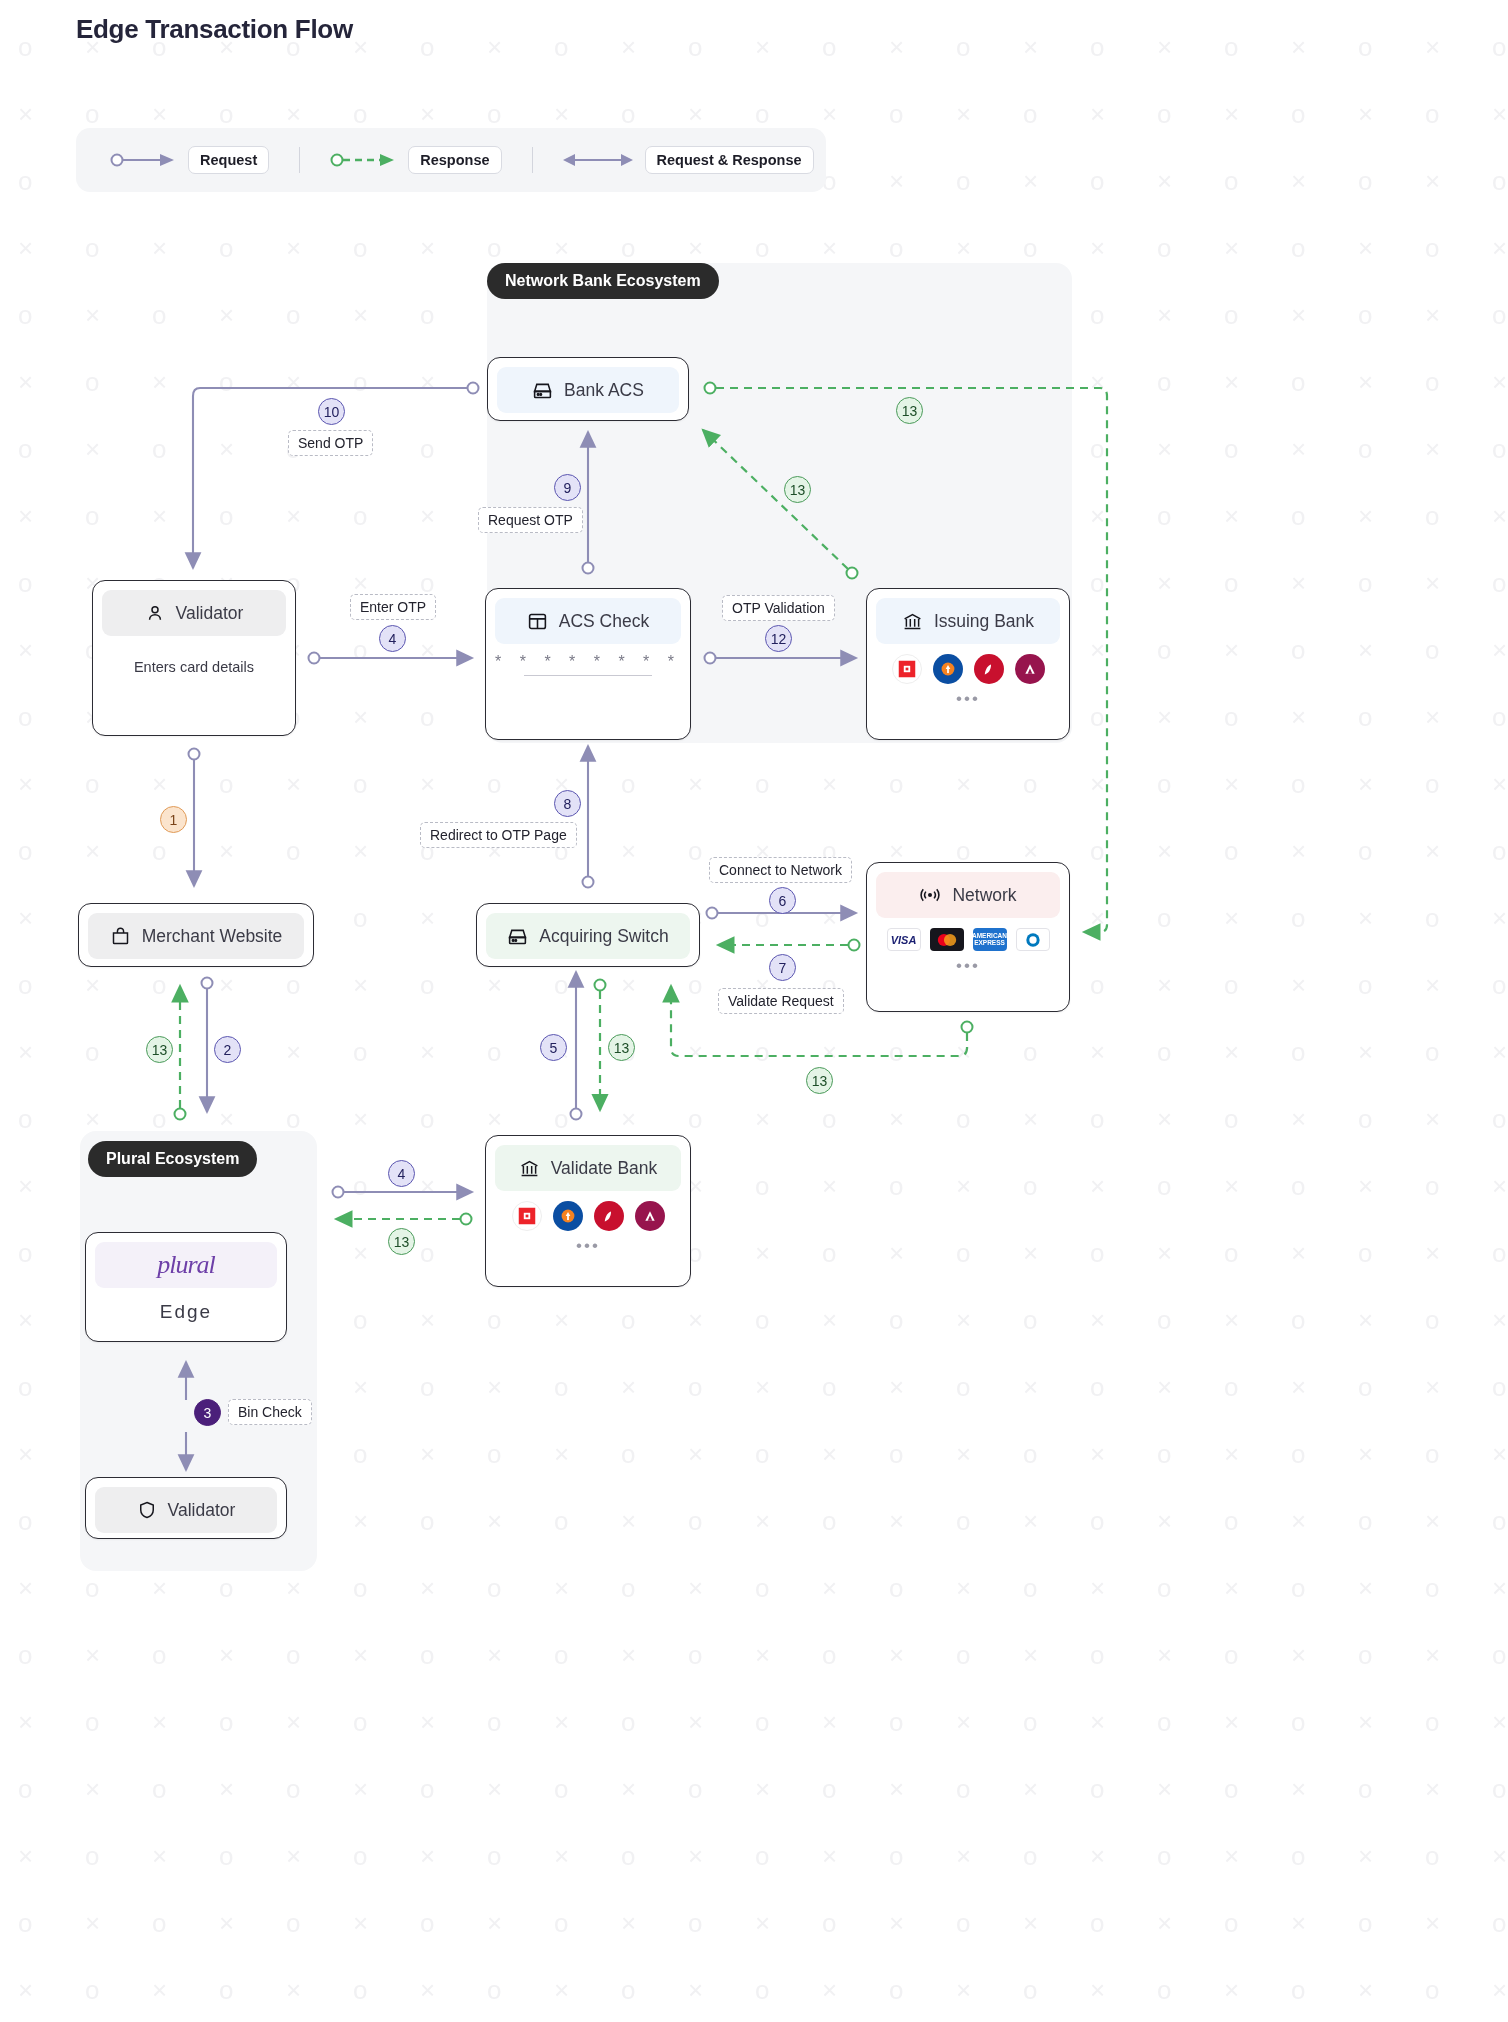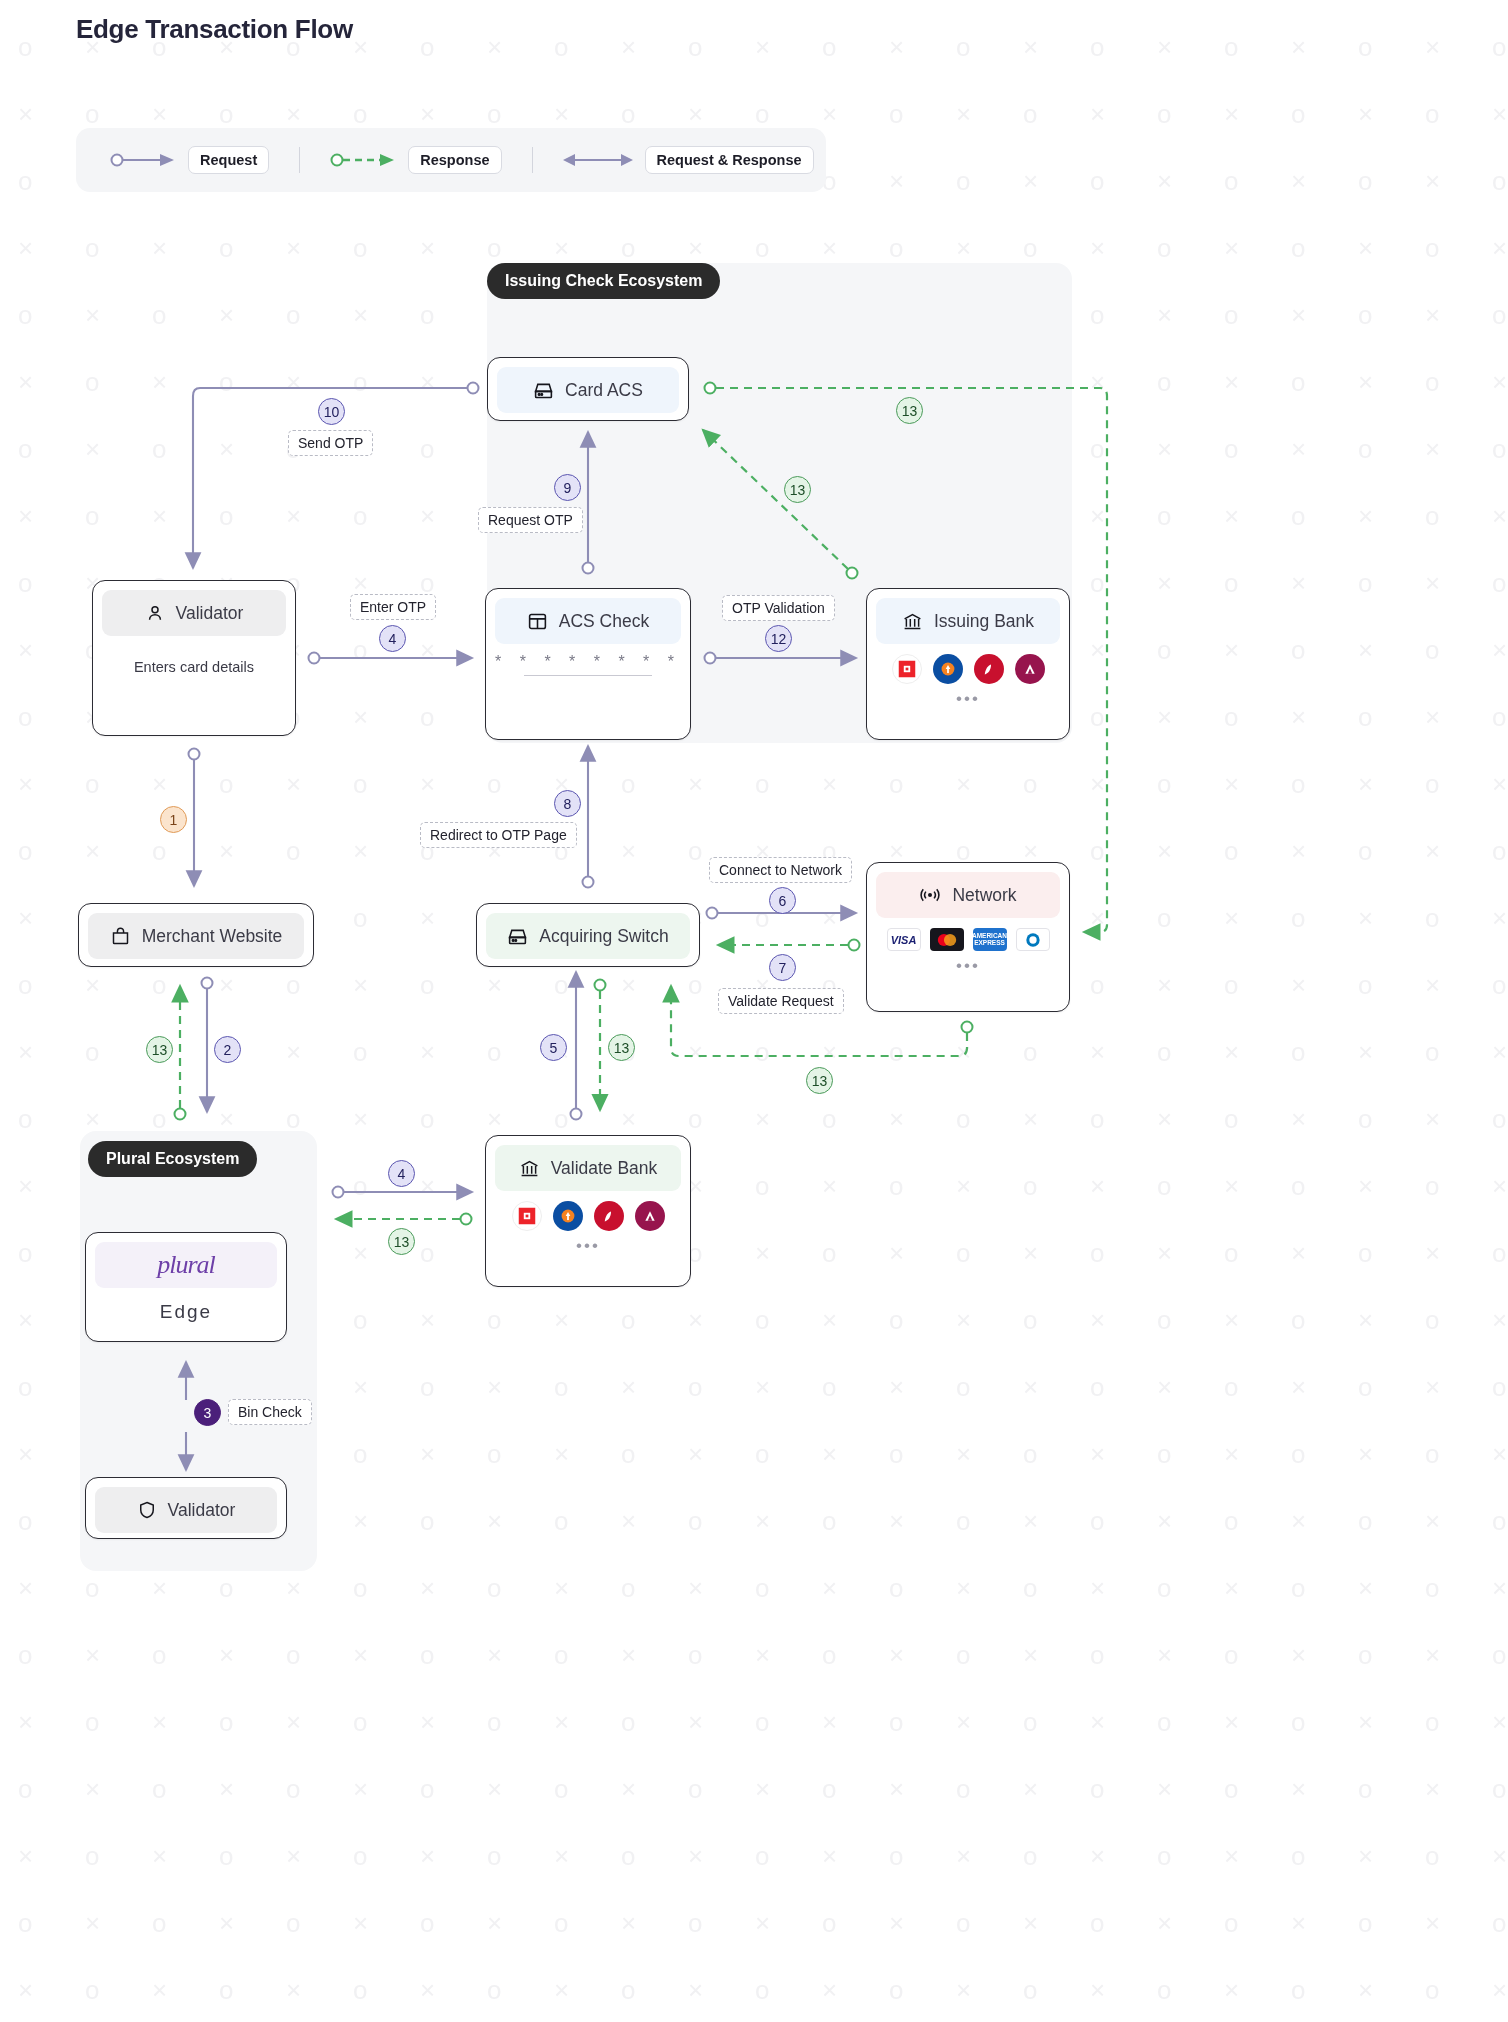--- a/index.html
+++ b/index.html
@@ -830,21 +830,21 @@
     <svg width="70" height="20">
       <line x1="12" y1="10" x2="58" y2="10" stroke="#8e8db5" stroke-width="2.2"></line>
       <polygon points="12,4 0,10 12,16" fill="#8e8db5"></polygon>
       <polygon points="58,4 70,10 58,16" fill="#8e8db5"></polygon>
     </svg>
     <span class="lg-chip">Request &amp; Response</span>
   </div>
 </div>
 
 <div class="group-box" style="left:487px; top:263px; width:585px; height:480px;"></div>
-<div class="group-badge" style="left:487px; top:263px;">Issuing Check Ecosystem</div>
+<div class="group-badge" style="left:487px; top:263px;">Network Bank Ecosystem</div>
 
 <div class="group-box" style="left:80px; top:1131px; width:237px; height:440px;"></div>
 <div class="group-badge" style="left:88px; top:1141px;">Plural Ecosystem</div>
 
 <svg id="svg-edges" width="1508" height="2022">
   <defs>
     <marker id="ap" markerWidth="9" markerHeight="9" refX="7.5" refY="4.5" orient="auto">
       <polygon points="0,0.5 8.5,4.5 0,8.5" fill="#8e8db5"></polygon>
     </marker>
     <marker id="ag" markerWidth="9" markerHeight="9" refX="7.5" refY="4.5" orient="auto">
@@ -915,21 +915,21 @@
 <div class="node" style="left:487px; top:357px; width:202px; height:64px;">
   <div class="node-head head-blue">
     <span class="icon">
       <svg width="21" height="21" viewBox="0 0 24 24" fill="none" stroke="#16161d" stroke-width="1.8">
         <path d="M3 13h18v6a1 1 0 0 1-1 1H4a1 1 0 0 1-1-1z"></path>
         <path d="M5.5 5h13l2.5 8H3z"></path>
           <circle cx="7" cy="16.5" r=".9" fill="#16161d"></circle>
         <circle cx="10" cy="16.5" r=".9" fill="#16161d"></circle>
       </svg>
     </span>
-    <span>Card ACS</span>
+    <span>Bank ACS</span>
   </div>
 </div>
 
 <div class="node" style="left:92px; top:580px; width:204px; height:156px;">
   <div class="node-head head-gray">
     <span class="icon">
       <svg width="20" height="20" viewBox="0 0 24 24" fill="none" stroke="#16161d" stroke-width="1.8">
         <circle cx="12" cy="8" r="3.6"></circle>
           <path d="M5.5 20c0-3.6 2.9-6 6.5-6s6.5 2.4 6.5 6"></path>
       </svg>

